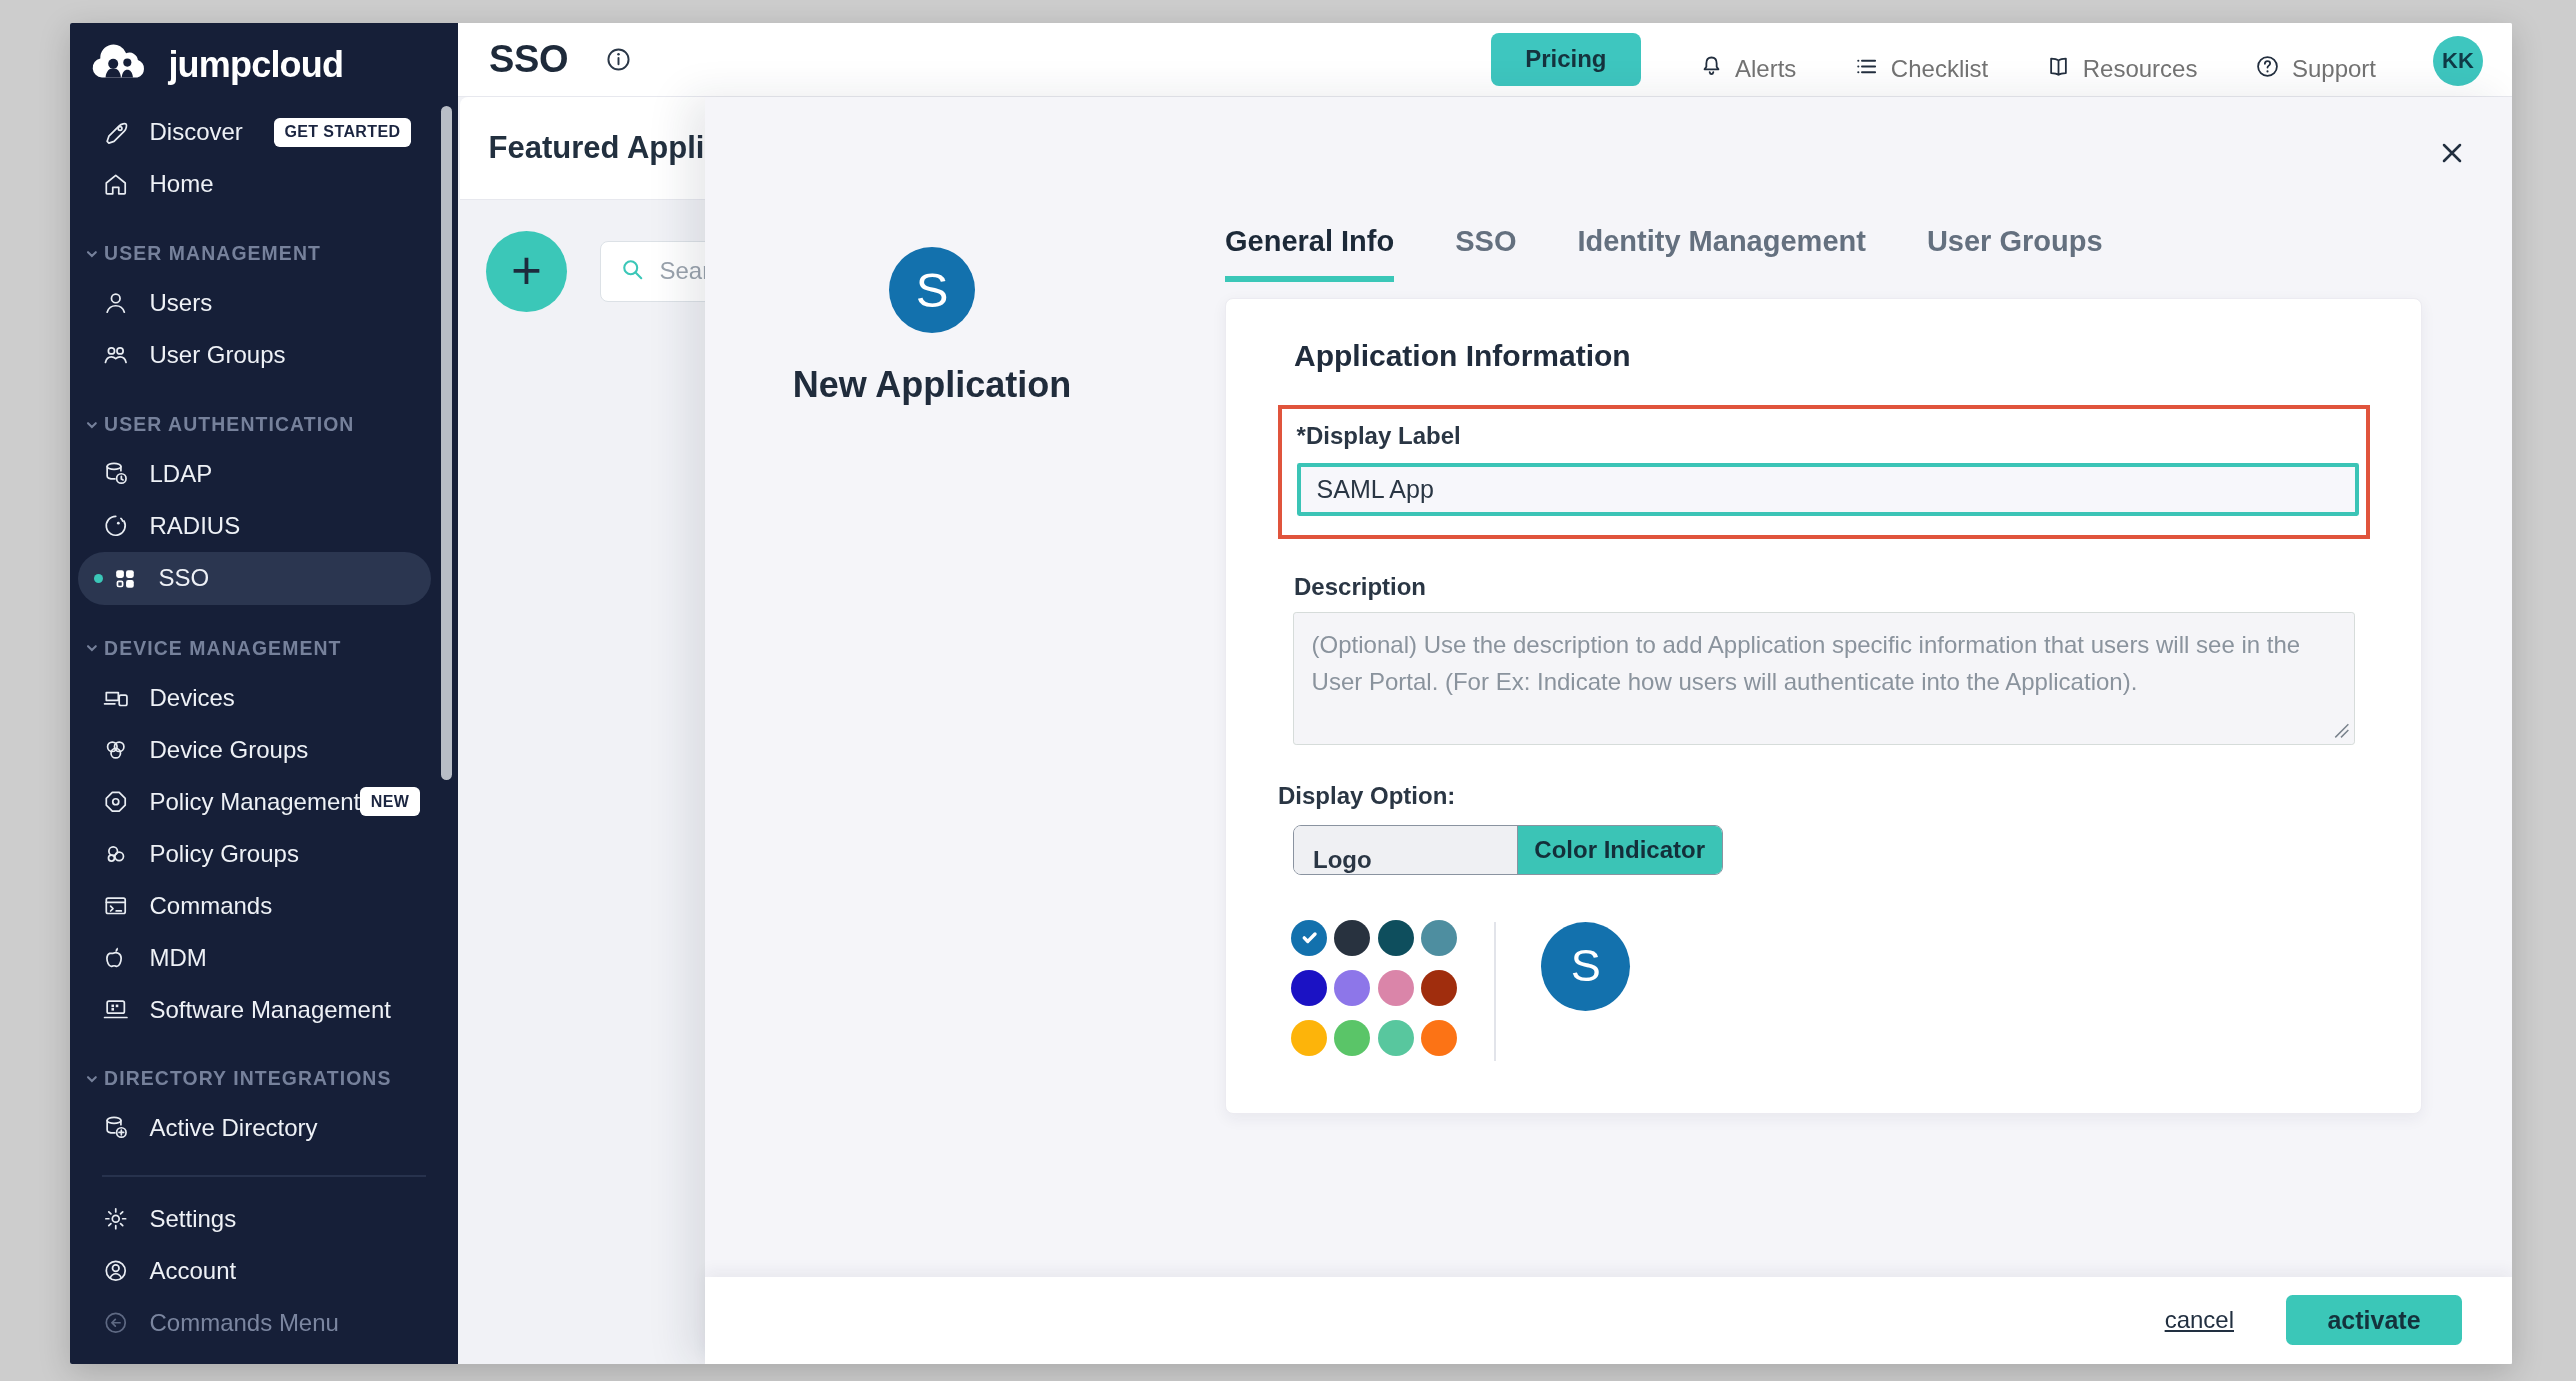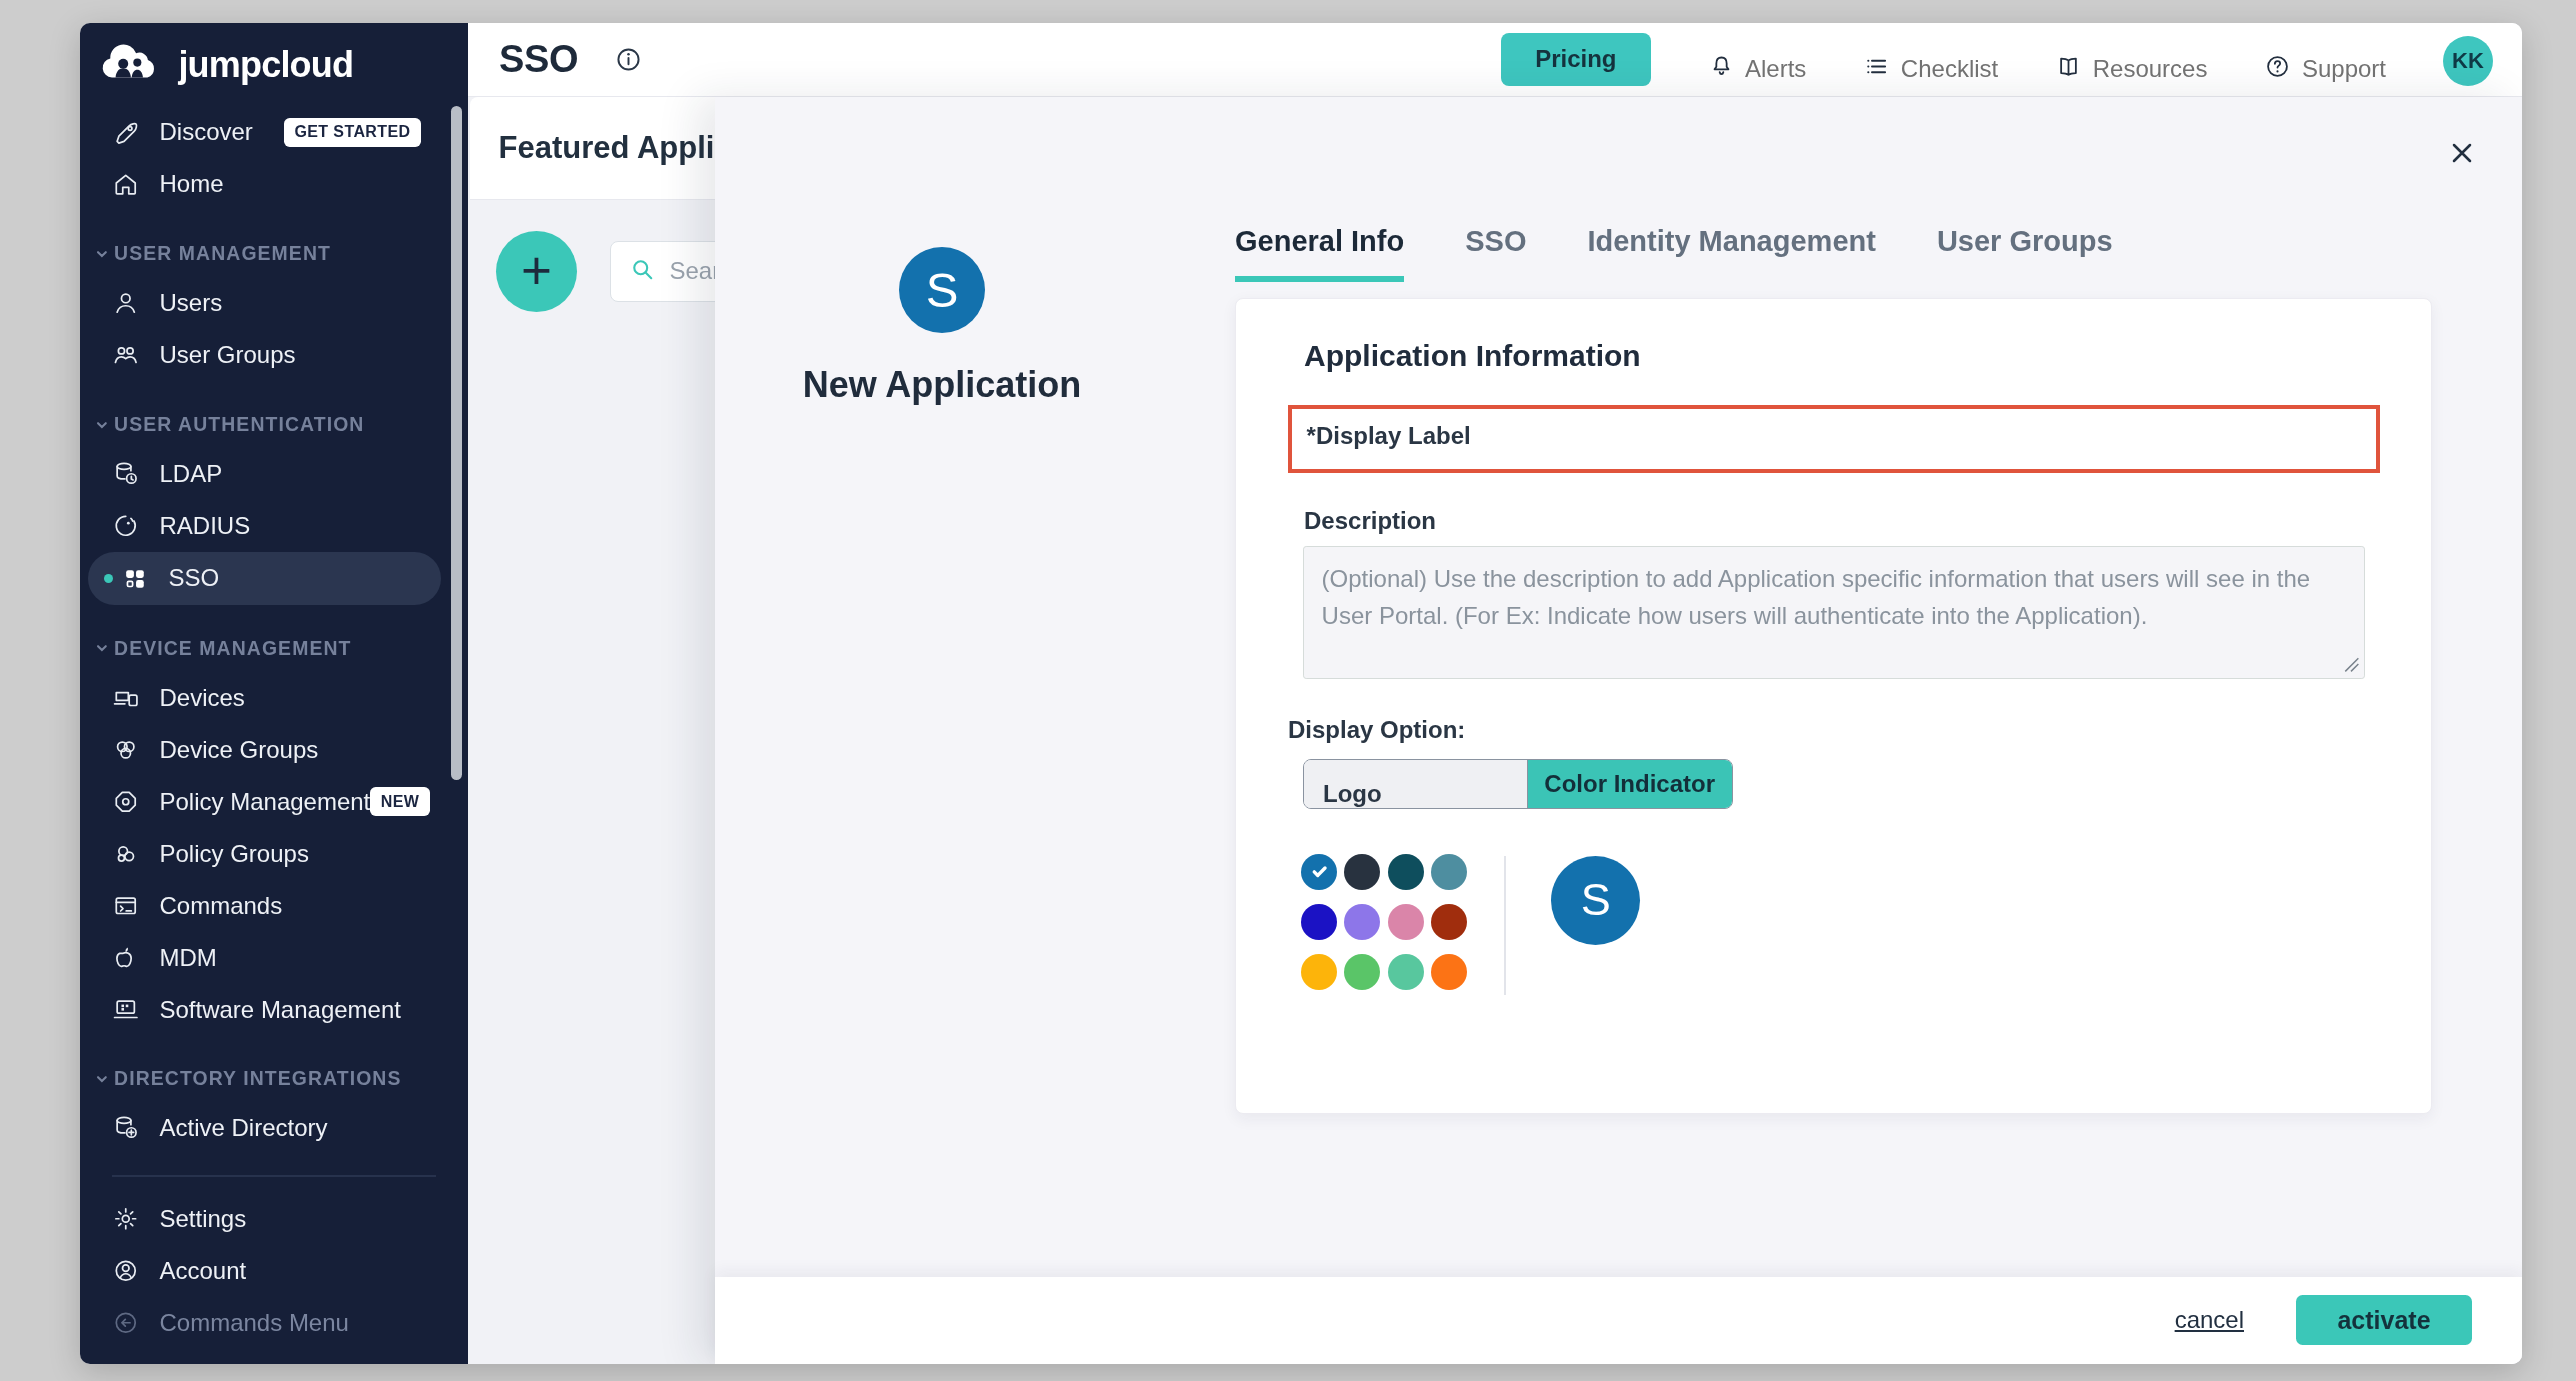--- a/index.html
+++ b/index.html
@@ -1,20 +1,20 @@
 <!DOCTYPE html>
 <html style="font-size:13px"><head>
 <meta charset="utf-8">
 <style>
   * { margin:0; padding:0; box-sizing:border-box; }
   html,body { width:2576px; height:1382px; }
   body { font-family:"Liberation Sans","DejaVu Sans",sans-serif; background:#cdcdcd; position:relative; overflow:hidden; }
 
-  .window { position:absolute; left:80px; top:22.7px; width:2442px; height:1341px;
-            border-radius:10px; overflow:hidden; display:flex; background:#f1f2f6;
+  .window { position:absolute; left:70px; top:22.7px; width:2442px; height:1341px;
+            border-radius:2px; overflow:hidden; display:flex; background:#f1f2f6;
             box-shadow:0 8px 32px rgba(0,0,0,.18); }
 
   
   .sidebar { width:388px; flex:0 0 388px; background:#161f38; position:relative; color:#eef1f6; }
   .logo { display:flex; align-items:center; padding:19.4px 0 0 19.4px; }
   .logo svg { width:71px; height:42px; }
   .logo-text { font-size:36px; font-weight:800; color:#ffffff; letter-spacing:-0.8px; margin-left:8px; }
   .nav { margin-top:19.4px; }
   .nav-item { display:flex; align-items:center; height:52px; padding-left:32px; cursor:pointer; }
   .nav-item .nicon { width:27.5px; height:27.5px; margin-right:20px; flex:0 0 27.5px; display:flex; }
@@ -439,20 +439,21 @@
           <span class="tab">SSO</span>
           <span class="tab">Identity Management</span>
           <span class="tab">User Groups</span>
         </nav>
 
         <div class="card">
           <h3 class="card-heading">Application Information</h3>
 
           <div class="orange-wrap">
             <label class="field-label">*Display Label</label>
+            <input class="display-input" value="SAML App" style="">
           </div>
 
           <label class="field-label desc-label">Description</label>
           <div class="ta-wrap">
             <textarea class="desc-ta" placeholder="(Optional) Use the description to add Application specific information that users will see in the User Portal. (For Ex: Indicate how users will authenticate into the Application)." style=""></textarea>
             <span class="ta-grip">
               <svg viewBox="0 0 22 22" stroke="#7a838d" stroke-width="1.8">
                   <path d="M4 20L20 4M11 20l9-9"></path>
                 </svg>
             </span>

